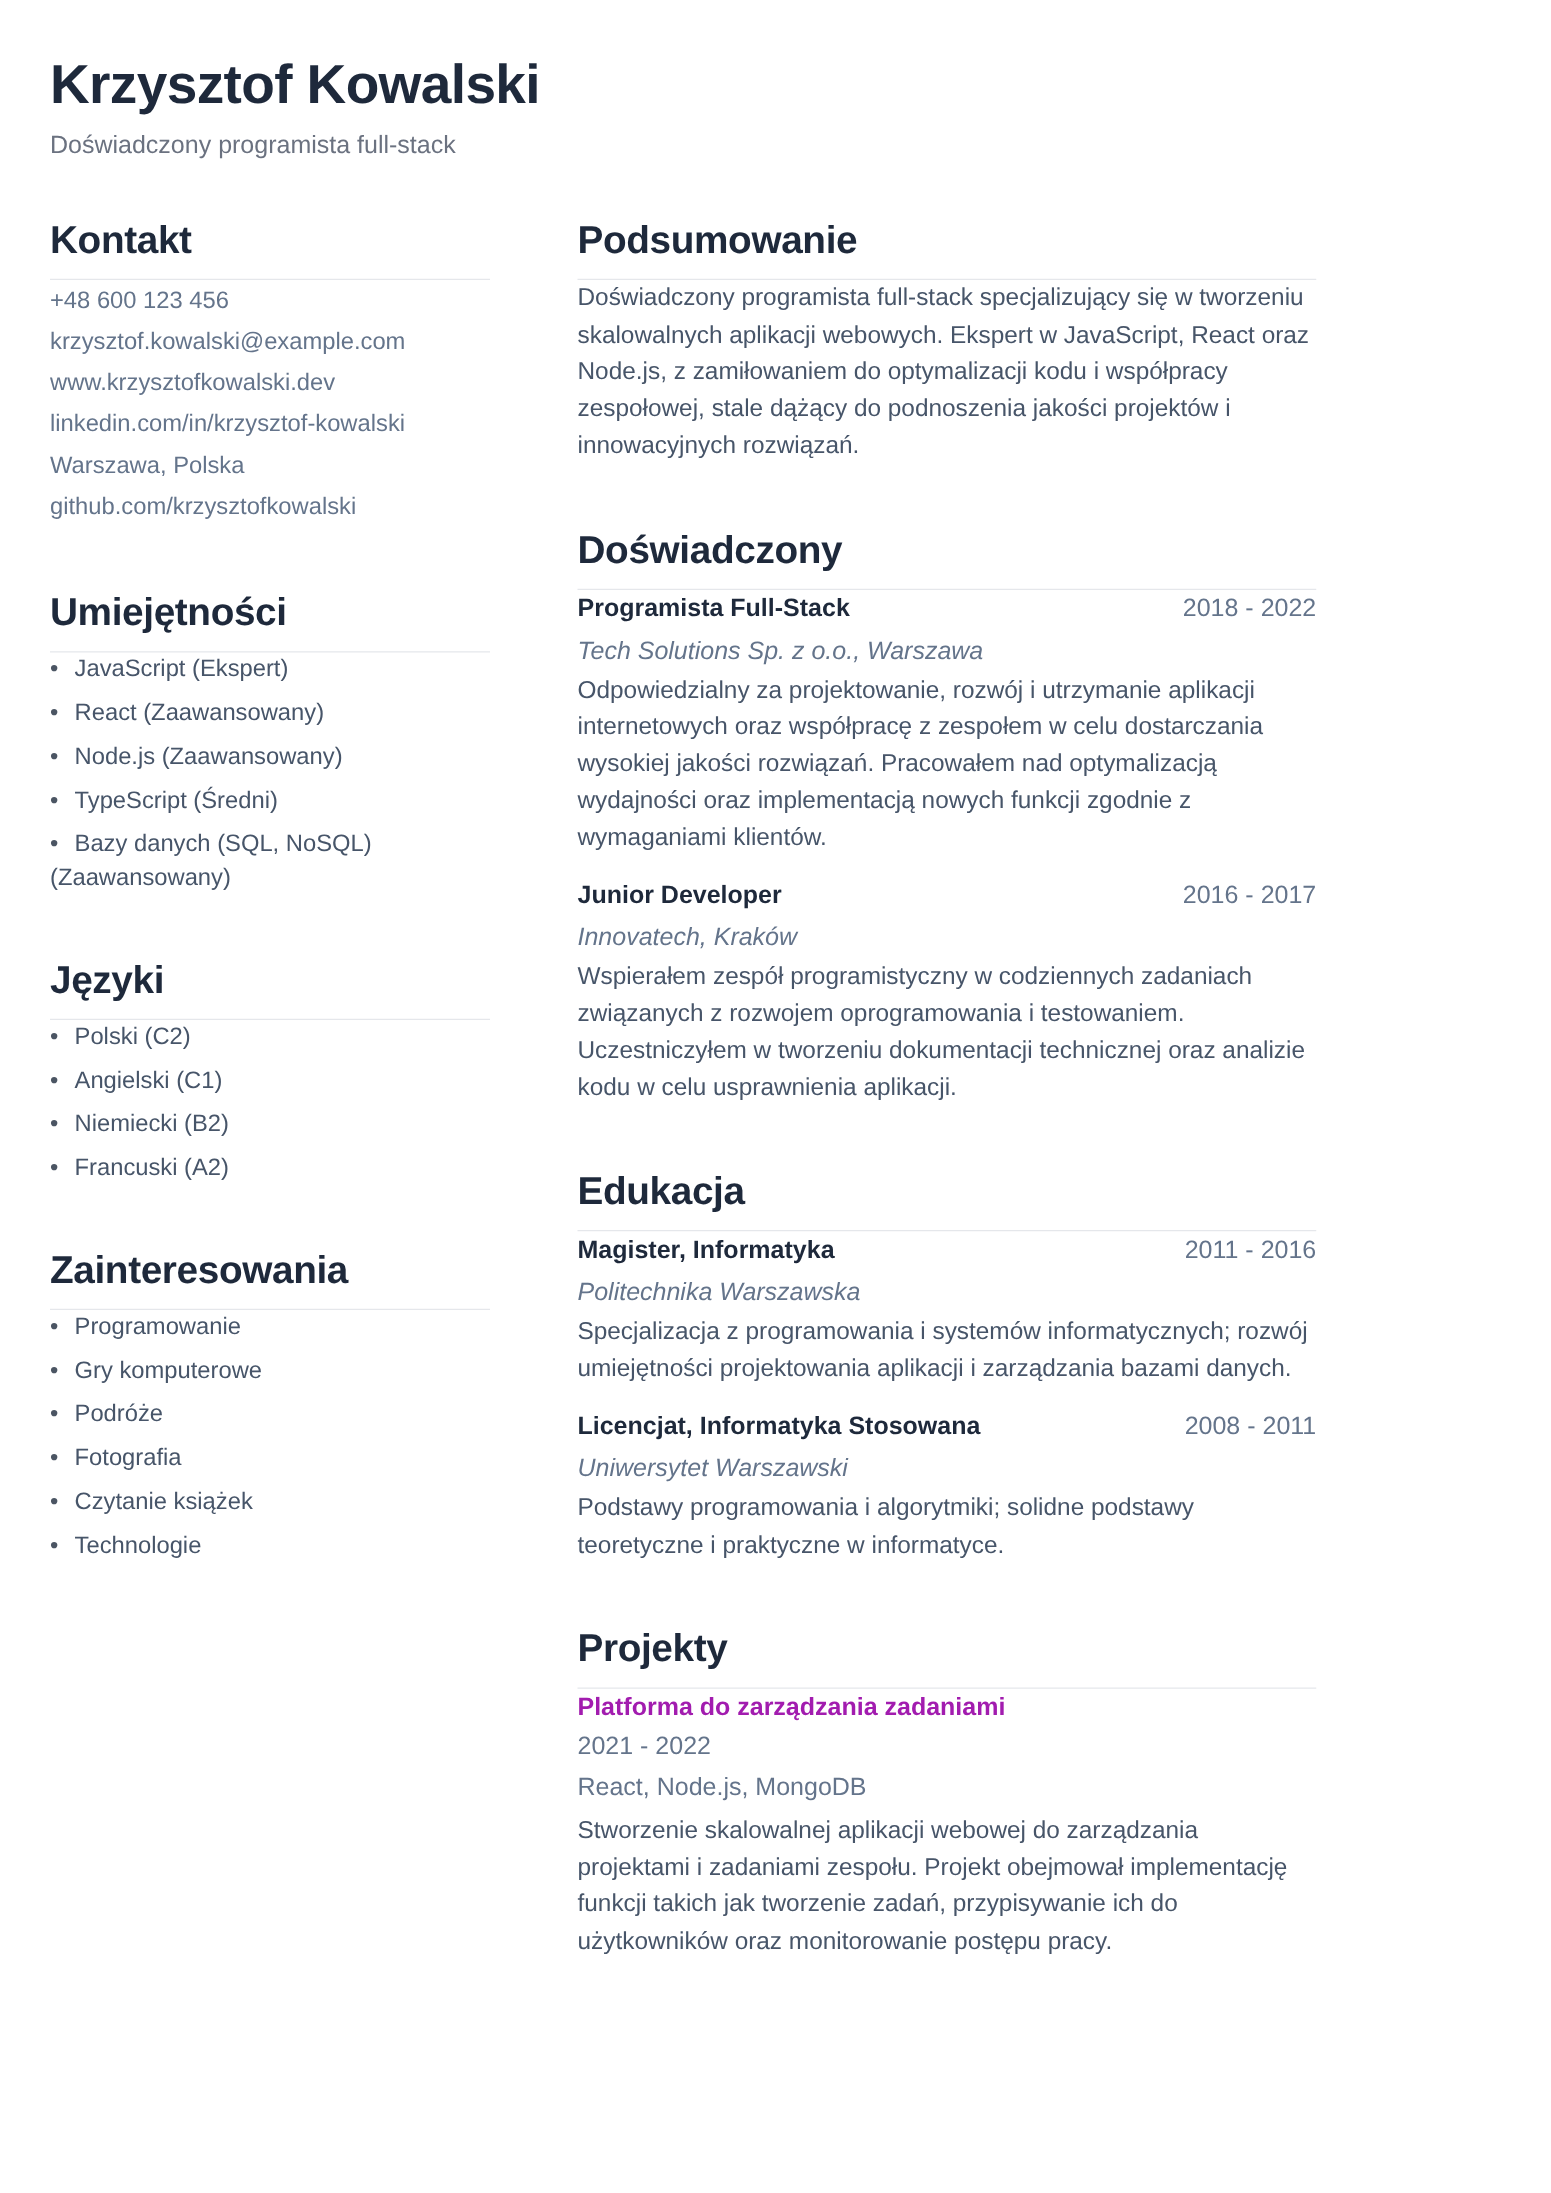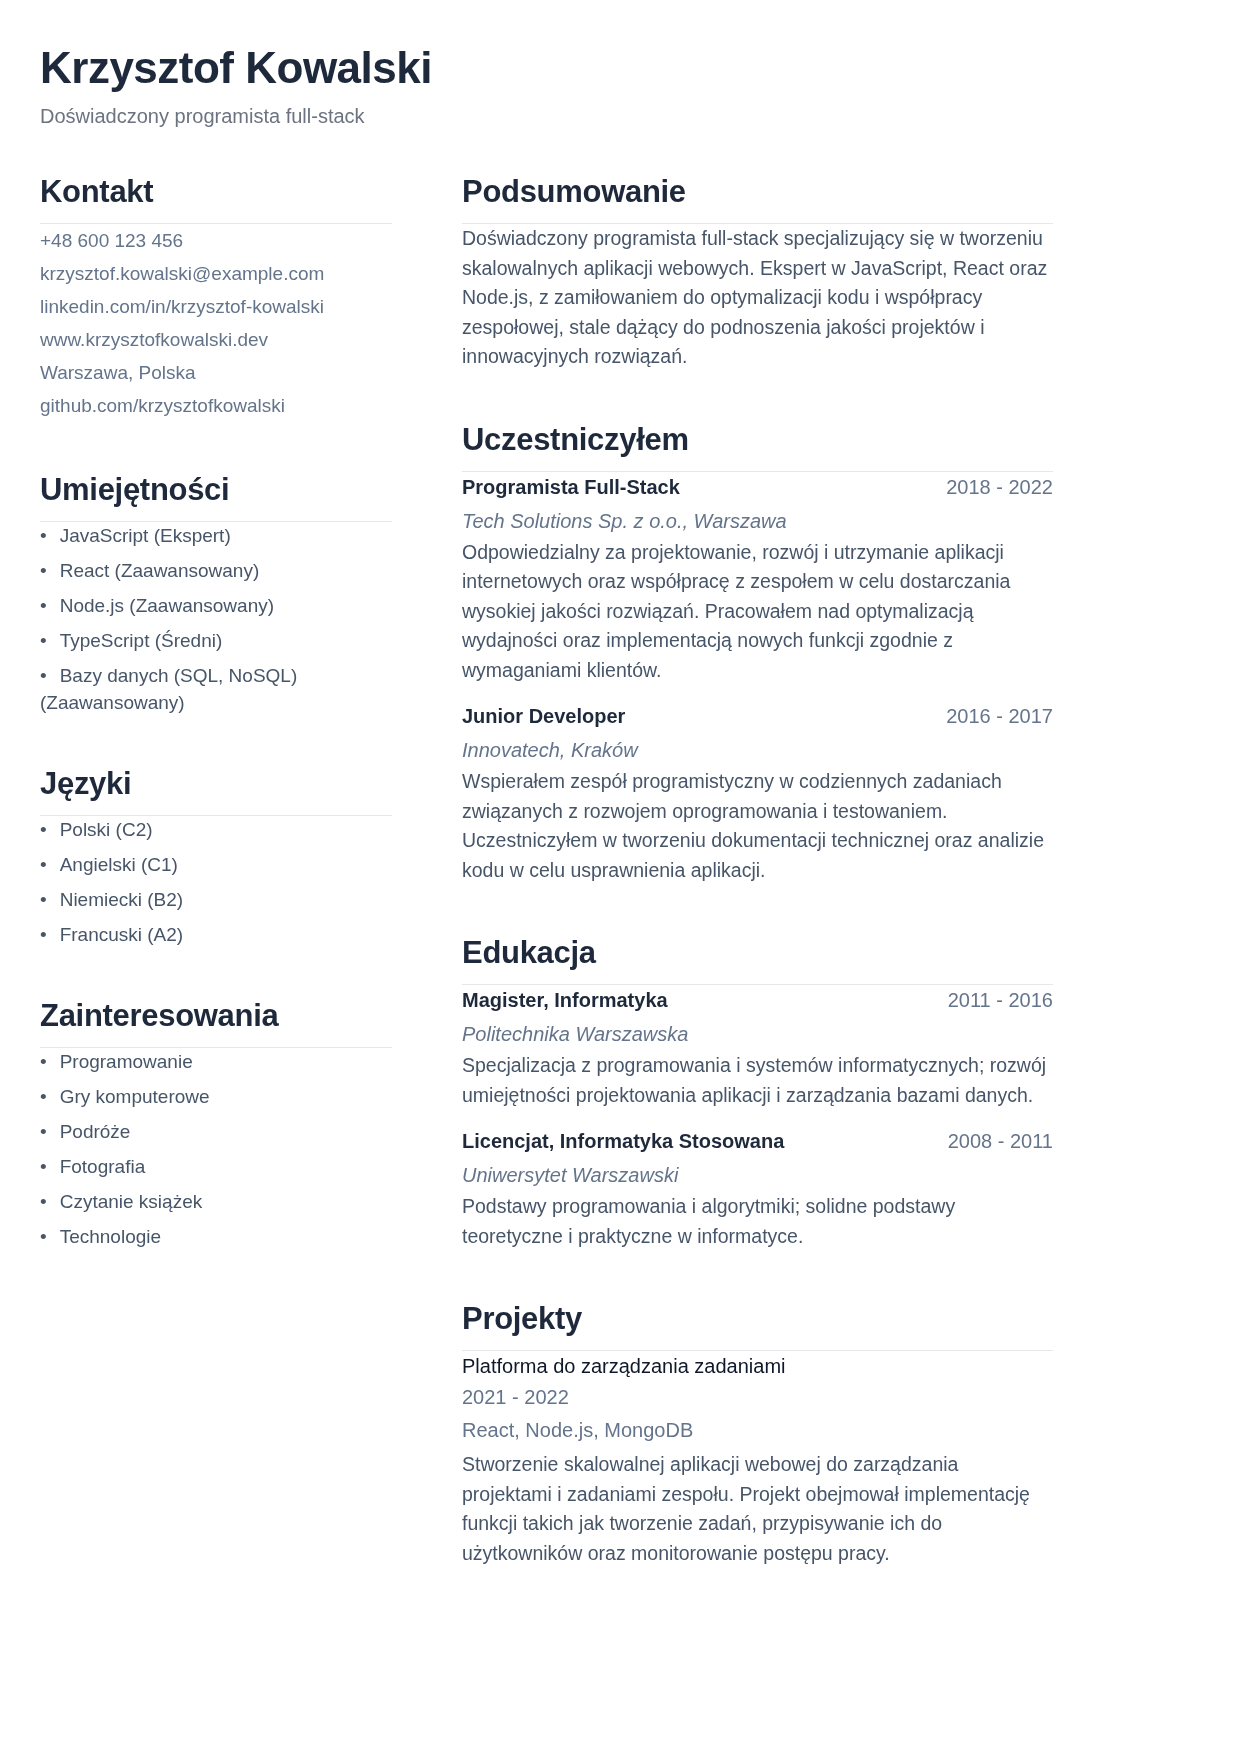--- a/index.html
+++ b/index.html
@@ -97,22 +97,22 @@
   .entry-org {
     font-size: 20px;
     color: #64748b;
     line-height: 30px;
     margin: 4px 0 2px;
     font-style: italic;
   }
   
   .proj-name {
     font-size: 20px;
-    font-weight: 400;
-    color: #0f172a;
+    font-weight: 700;
+    color: #a21caf;
     line-height: 30px;
   }
   .proj-dates, .proj-tech {
     font-size: 20px;
     color: #64748b;
     line-height: 33px;
   }
   .proj-desc { margin-top: 3px; }
 </style>
 </head>
@@ -127,22 +127,22 @@
 
   <div class="columns">
 
     <aside>
 
       <section class="sec">
         <h2 class="sec-title">Kontakt</h2>
         <ul class="plain">
           <li>+48 600 123 456</li>
           <li>krzysztof.kowalski@example.com</li>
+          <li>www.krzysztofkowalski.dev</li>
           <li>linkedin.com/in/krzysztof-kowalski</li>
-          <li>www.krzysztofkowalski.dev</li>
           <li>Warszawa, Polska</li>
           <li>github.com/krzysztofkowalski</li>
         </ul>
       </section>
 
       <section class="sec">
         <h2 class="sec-title">Umiejętności</h2>
         <ul class="bullets">
           <li>JavaScript (Ekspert)</li>
           <li>React (Zaawansowany)</li>
@@ -177,21 +177,21 @@
     </aside>
 
     <main>
 
       <section class="sec">
         <h2 class="sec-title">Podsumowanie</h2>
         <p class="para">Doświadczony programista full-stack specjalizujący się w tworzeniu skalowalnych aplikacji webowych. Ekspert w JavaScript, React oraz Node.js, z zamiłowaniem do optymalizacji kodu i współpracy zespołowej, stale dążący do podnoszenia jakości projektów i innowacyjnych rozwiązań.</p>
       </section>
 
       <section class="sec">
-        <h2 class="sec-title">Uczestniczyłem</h2>
+        <h2 class="sec-title">Doświadczony</h2>
 
         <div class="entry">
           <div class="entry-head">
             <span class="entry-role">Programista Full-Stack</span>
             <span class="entry-date">2018 - 2022</span>
           </div>
           <div class="entry-org">Tech Solutions Sp. z o.o., Warszawa</div>
           <p class="desc">Odpowiedzialny za projektowanie, rozwój i utrzymanie aplikacji internetowych oraz współpracę z zespołem w celu dostarczania wysokiej jakości rozwiązań. Pracowałem nad optymalizacją wydajności oraz implementacją nowych funkcji zgodnie z wymaganiami klientów.</p>
         </div>
 

